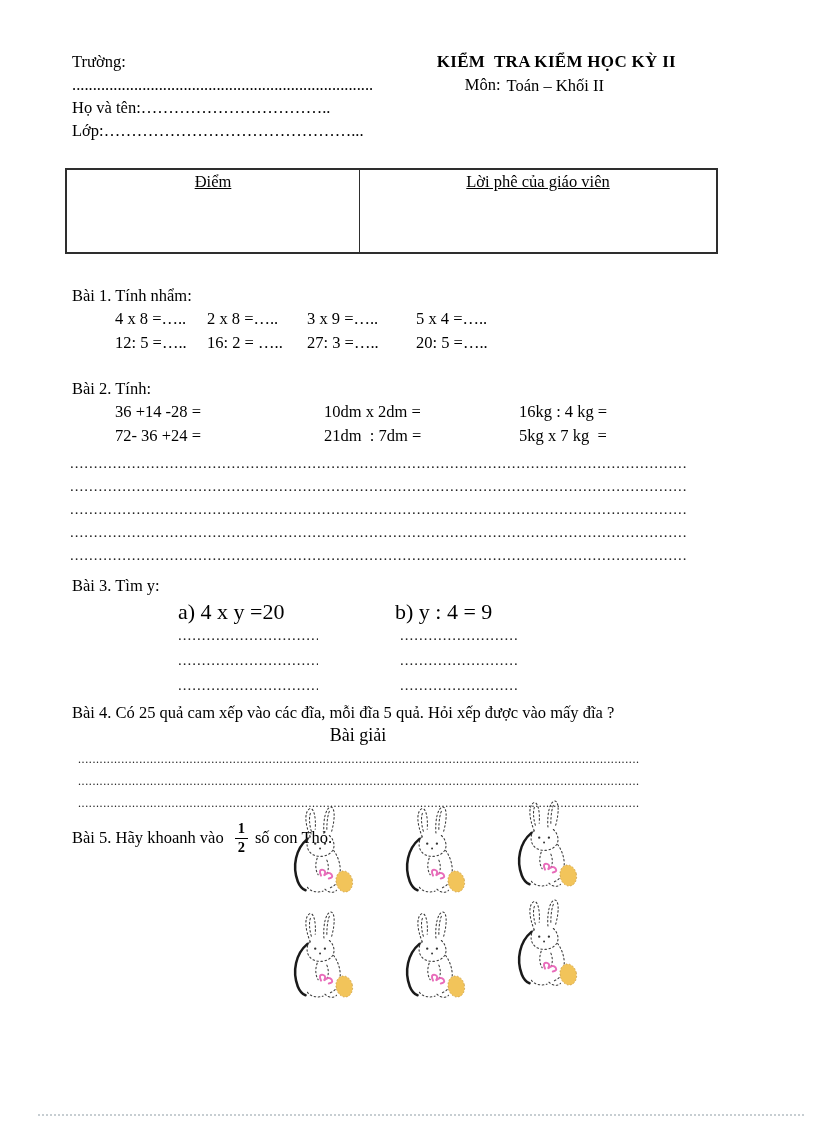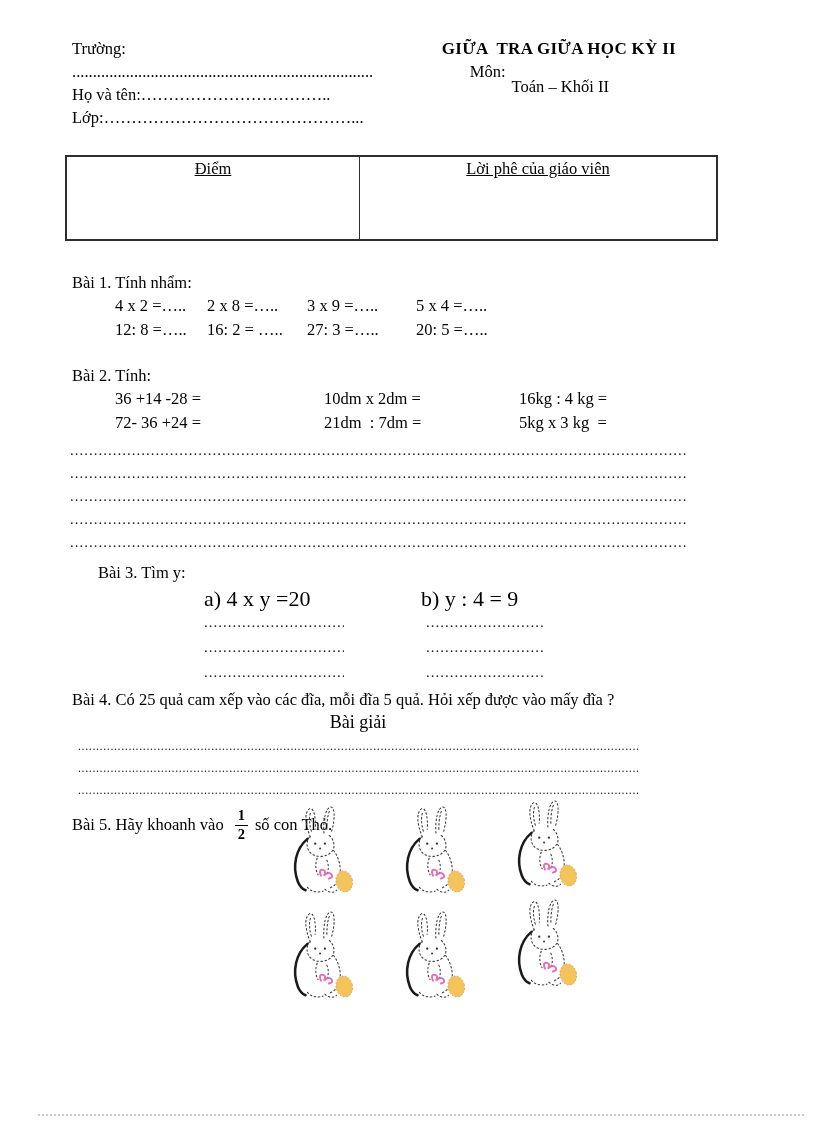--- a/index.html
+++ b/index.html
@@ -4,30 +4,30 @@
 <style>
   html,body{margin:0;padding:0;background:#ffffff;}
   .page{
     position:relative;
     width:816px;height:1123px;
     background:#fff;
     font-family:"Liberation Serif", serif;
     color:#000;
     overflow:hidden;
     box-sizing:border-box;
-    padding:37px 76px 0 72px;
+    padding:50px 76px 0 72px;
   }
   .keep-ws{white-space:pre;}
   
   .header{display:flex;justify-content:space-between;}
   .header-left{font-size:16.5px;line-height:23px;width:330px;}
   .header-right{font-size:16.5px;line-height:23px;padding-right:64px;}
   .exam-title{font-size:17px;letter-spacing:.3px;font-weight:bold;font-weight:600;}
   .header-right .sub{padding-left:28px;}
-  .subject-value{position:relative;top:15px;margin-left:6px;}
+  .subject-value{position:relative;top:1px;margin-left:6px;}
   
   .score-table{
     margin:26px 0 0 -7px;
     width:653px;height:86px;
     border:2px solid #2e2e2e;
     display:flex;box-sizing:border-box;
   }
   .score-table .cell{padding-top:2px;text-align:center;font-size:16.5px;box-sizing:border-box;}
   .score-table .cell-left{width:293px;border-right:1px solid #2e2e2e;}
   .score-table .cell-right{flex:1;}
@@ -42,21 +42,21 @@
   .b2-row{display:flex;margin-left:43px;line-height:24px;font-size:16.5px;gap:47px;}
   .b2-row .c1{width:162px;}        .b2-row .c2{width:148px;}
   
   .dotline{
     display:block;overflow:hidden;white-space:nowrap;
     font-size:15px;letter-spacing:1px;color:#1c1c1c;
     height:23px;line-height:21px;
   }
   .lines-b2{margin-top:5px;margin-left:-2px;}
   .lines-b2 .dotline{width:618px;}
-  .b3{margin-top:7px;margin-left:26px;}
+  .b3{margin-top:7px;}
   .b3-ab{display:flex;margin-left:106px;font-size:22px;line-height:25px;margin-top:2px;}
   .b3-ab .pa{width:217px;}
   .b3-dots{display:flex;margin-left:106px;}
   .b3-dots .dotline{height:25px;line-height:23px;}
   .b3-dots .da{width:140px;}
   .b3-dots .spacer{width:82px;}
   .b3-dots .db{width:118px;}
   .b4{margin-top:3px;}
   .b4-title{font-size:16.5px;line-height:22px;}
   .b4-giai{width:560px;margin-left:6px;text-align:center;font-size:18px;line-height:22px;}
@@ -85,61 +85,61 @@
 
 <div class="page">
 
   <div class="header">
     <div class="header-left">
       <div>Trường: .........................................................................</div>
       <div>Họ và tên:……………………………..</div>
       <div>Lớp:………………………………………...</div>
     </div>
     <div class="header-right">
-      <div class="exam-title keep-ws">GIỮA  TRA GIỮA HỌC KỲ II</div>
+      <div class="exam-title keep-ws">KIỂM  TRA KIỂM HỌC KỲ II</div>
       <div class="sub"><span>Môn:</span><span class="subject-value">Toán – Khối II</span></div>
     </div>
   </div>
 
   <div class="score-table">
     <div class="cell cell-left">
       <span class="th">Điểm</span>
     </div>
     <div class="cell cell-right">
       <span class="th">Lời phê của giáo viên</span>
     </div>
   </div>
 
   <div class="b1">
     <div class="section-title">Bài 1. Tính nhẩm:</div>
     <div class="b1-row">
-      <span class="c1 keep-ws">4 x 2 =…..</span>
+      <span class="c1 keep-ws">4 x 8 =…..</span>
       <span class="c2 keep-ws">2 x 8 =…..</span>
       <span class="c3 keep-ws">3 x 9 =…..</span>
       <span class="c4 keep-ws">5 x 4 =…..</span>
     </div>
     <div class="b1-row">
-      <span class="c1 keep-ws">12: 8 =…..</span>
+      <span class="c1 keep-ws">12: 5 =…..</span>
       <span class="c2 keep-ws">16: 2 = …..</span>
       <span class="c3 keep-ws">27: 3 =…..</span>
       <span class="c4 keep-ws">20: 5 =…..</span>
     </div>
   </div>
 
   <div class="b2">
     <div class="section-title">Bài 2. Tính:</div>
     <div class="b2-row">
       <span class="c1 keep-ws">36 +14 -28 =</span>
       <span class="c2 keep-ws">10dm x 2dm =</span>
       <span class="c3 keep-ws">16kg : 4 kg =</span>
     </div>
     <div class="b2-row">
       <span class="c1 keep-ws">72- 36 +24 =</span>
       <span class="c2 keep-ws">21dm  : 7dm =</span>
-      <span class="c3 keep-ws">5kg x 3 kg  =</span>
+      <span class="c3 keep-ws">5kg x 7 kg  =</span>
     </div>
     <div class="lines-b2">
       <span class="dotline">........................................................................................................................................................................................................</span>
       <span class="dotline">........................................................................................................................................................................................................</span>
       <span class="dotline">........................................................................................................................................................................................................</span>
       <span class="dotline">........................................................................................................................................................................................................</span>
       <span class="dotline">........................................................................................................................................................................................................</span>
     </div>
   </div>
 

